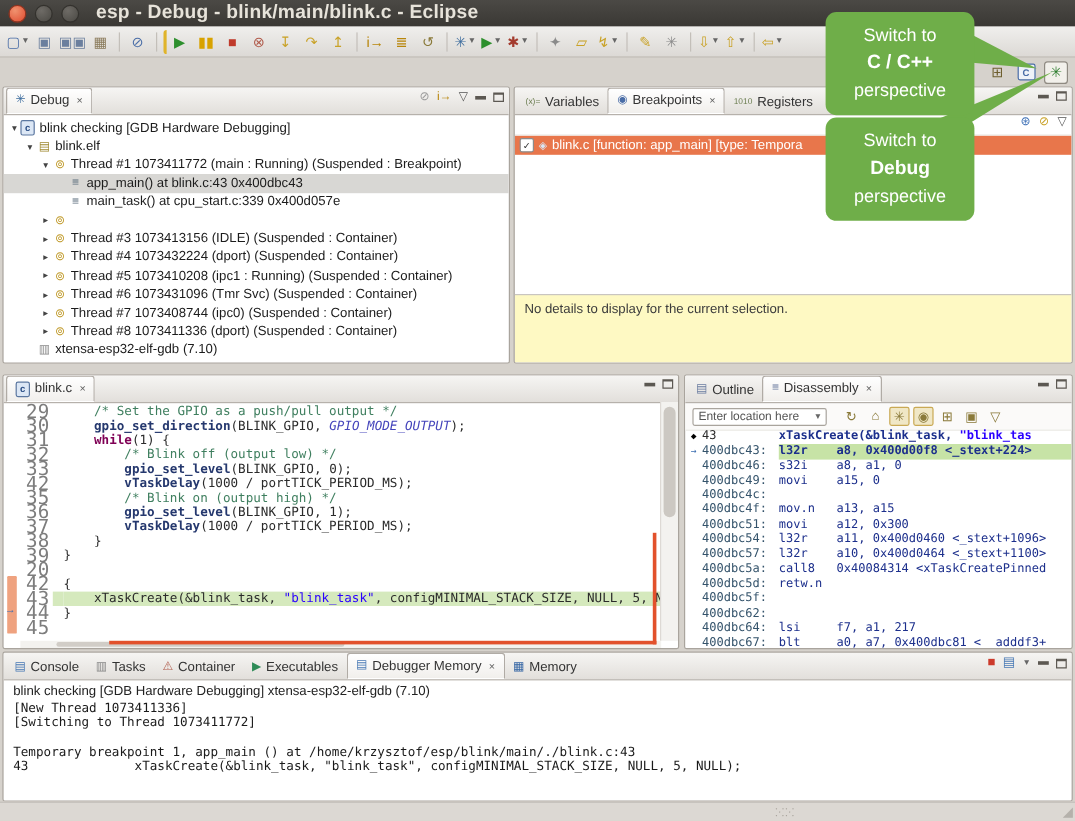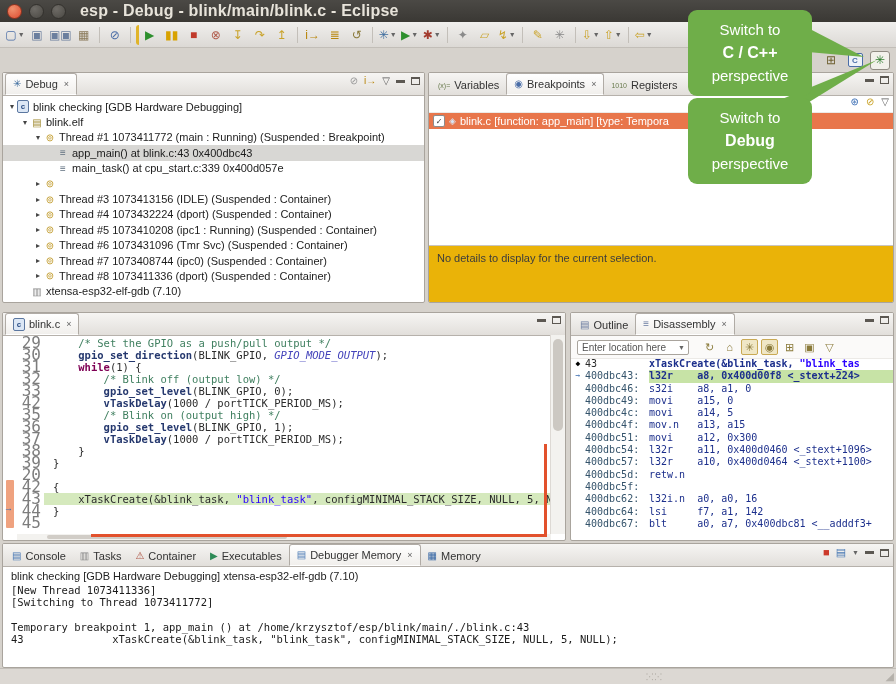--- a/index.html
+++ b/index.html
@@ -41,21 +41,21 @@
   .texp{width:10px;font-size:8px;color:#444;text-align:center;flex:none;}
   .ti{width:14px;text-align:center;font-size:10px;flex:none;margin-right:2px;}
   .cbox{width:10px;height:11px;border:1px solid #5b77a0;border-radius:2px;background:#dce7f5;color:#2c4f86;font-size:8px;font-weight:bold;display:flex;align-items:center;justify-content:center;}
   .ti-elf{color:#a08a30;} .ti-thread{color:#c09a2a;} .ti-stack{color:#5f6f7f;} .ti-gdb{color:#8a8a8a;}
   
   #bp-toolbar{height:16px;position:relative;border-bottom:1px solid #eceae7;}
   #bp-toolbar .chrome-icons{top:1px;}
   #bp-row{height:16px;background:#e8764b;display:flex;align-items:center;color:#fff;font-size:11px;gap:4px;padding-left:4px;white-space:nowrap;}
   .chk{width:10px;height:10px;background:#fff;border:1px solid #8c8c8c;border-radius:2px;font-size:8px;color:#333;display:flex;align-items:center;justify-content:center;flex:none;}
   .bpicon{font-size:9px;color:#d8e6f5;}
-  #bp-detail{position:absolute;left:0;right:0;bottom:0;height:57px;border-top:1px solid #c9c5c0;background:#eab308;font-size:11px;color:#3c3c3c;padding:6px 0 0 8px;box-sizing:border-box;}
+  #bp-detail{position:absolute;left:0;right:0;bottom:0;height:57px;border-top:1px solid #c9c5c0;background:#fef9c3;font-size:11px;color:#3c3c3c;padding:6px 0 0 8px;box-sizing:border-box;}
   
   #editor-lines{position:absolute;left:0;top:22px;right:0;bottom:0;padding-top:2px;font-family:"DejaVu Sans Mono",monospace;font-size:10.5px;}
   .eline{height:12px;display:flex;white-space:pre;line-height:12px;}
   .eruler{width:14px;flex:none;}
   .enum{width:24px;flex:none;text-align:right;color:#7d7d7d;padding-right:3px;font-size:16px;}
   .efold{width:9px;flex:none;color:#888;font-size:9px;line-height:11px;}
   .ecode{flex:1;margin-right:2px;}
   .eline.hl .ecode,.eline.hl .efold{background:#d5e9bd;}
   .c-cm{color:#3f7f5f;} .c-kw{color:#7f0055;font-weight:bold;} .c-str{color:#2a00ff;}
   .c-en{color:#4444bb;font-style:italic;} .c-fn{color:#25386e;font-weight:600;}
@@ -412,29 +412,30 @@
         <span class="dbtn">⊞</span>
         <span class="dbtn">▣</span>
         <span class="dbtn">▽</span>
       </span>
   </div>
   <div id="dis-rows">
       <div class="drow"><span class="dgut">◆</span><span class="daddr" style="color: rgb(43, 43, 43);">43</span><span class="dcode"><span class="c-s1">xTaskCreate(&amp;blink_task, </span><span class="c-s2">"blink_tas</span></span></div>
       <div class="drow cur"><span class="dgut">→</span><span class="daddr">400dbc43:</span><span class="dcode">l32r    a8, 0x400d00f8 &lt;_stext+224&gt;</span></div>
       <div class="drow"><span class="dgut"></span><span class="daddr">400dbc46:</span><span class="dcode">s32i    a8, a1, 0</span></div>
       <div class="drow"><span class="dgut"></span><span class="daddr">400dbc49:</span><span class="dcode">movi    a15, 0</span></div>
-      <div class="drow"><span class="dgut"></span><span class="daddr">400dbc4c:</span><span class="dcode">movi    a14, 5</span></div>
+      <div class="drow"><span class="dgut"></span><span class="daddr">400dbc4c:</span></div>
       <div class="drow"><span class="dgut"></span><span class="daddr">400dbc4f:</span><span class="dcode">mov.n   a13, a15</span></div>
       <div class="drow"><span class="dgut"></span><span class="daddr">400dbc51:</span><span class="dcode">movi    a12, 0x300</span></div>
       <div class="drow"><span class="dgut"></span><span class="daddr">400dbc54:</span><span class="dcode">l32r    a11, 0x400d0460 &lt;_stext+1096&gt;</span></div>
       <div class="drow"><span class="dgut"></span><span class="daddr">400dbc57:</span><span class="dcode">l32r    a10, 0x400d0464 &lt;_stext+1100&gt;</span></div>
+      <div class="drow"><span class="dgut"></span><span class="daddr">400dbc5a:</span><span class="dcode">call8   0x40084314 &lt;xTaskCreatePinned</span></div>
       <div class="drow"><span class="dgut"></span><span class="daddr">400dbc5d:</span><span class="dcode">retw.n</span></div>
       <div class="drow"><span class="dgut"></span><span class="daddr">400dbc5f:</span></div>
-      <div class="drow"><span class="dgut"></span><span class="daddr">400dbc62:</span><span class="dcode">l32i.n  a0, a0, 16</span></div>
-      <div class="drow"><span class="dgut"></span><span class="daddr">400dbc64:</span><span class="dcode">lsi     f7, a1, 142</span></div>
+      <div class="drow"><span class="dgut"></span><span class="daddr">400dbc62:</span></div>
+      <div class="drow"><span class="dgut"></span><span class="daddr">400dbc64:</span><span class="dcode">lsi     f7, a1, 217</span></div>
       <div class="drow"><span class="dgut"></span><span class="daddr">400dbc67:</span><span class="dcode">blt     a0, a7, 0x400dbc81 &lt;__adddf3+</span></div>
     </div>
 </div>
 
 <div class="view" style="left:2px;top:543px;width:892px;height:125px;">
   <div class="tabbar" id="con-tabbar">
     <span class="tab">
         <span class="ticon" style="color: rgb(74, 122, 181);">▤</span>
         <span>Console</span>
       </span>

